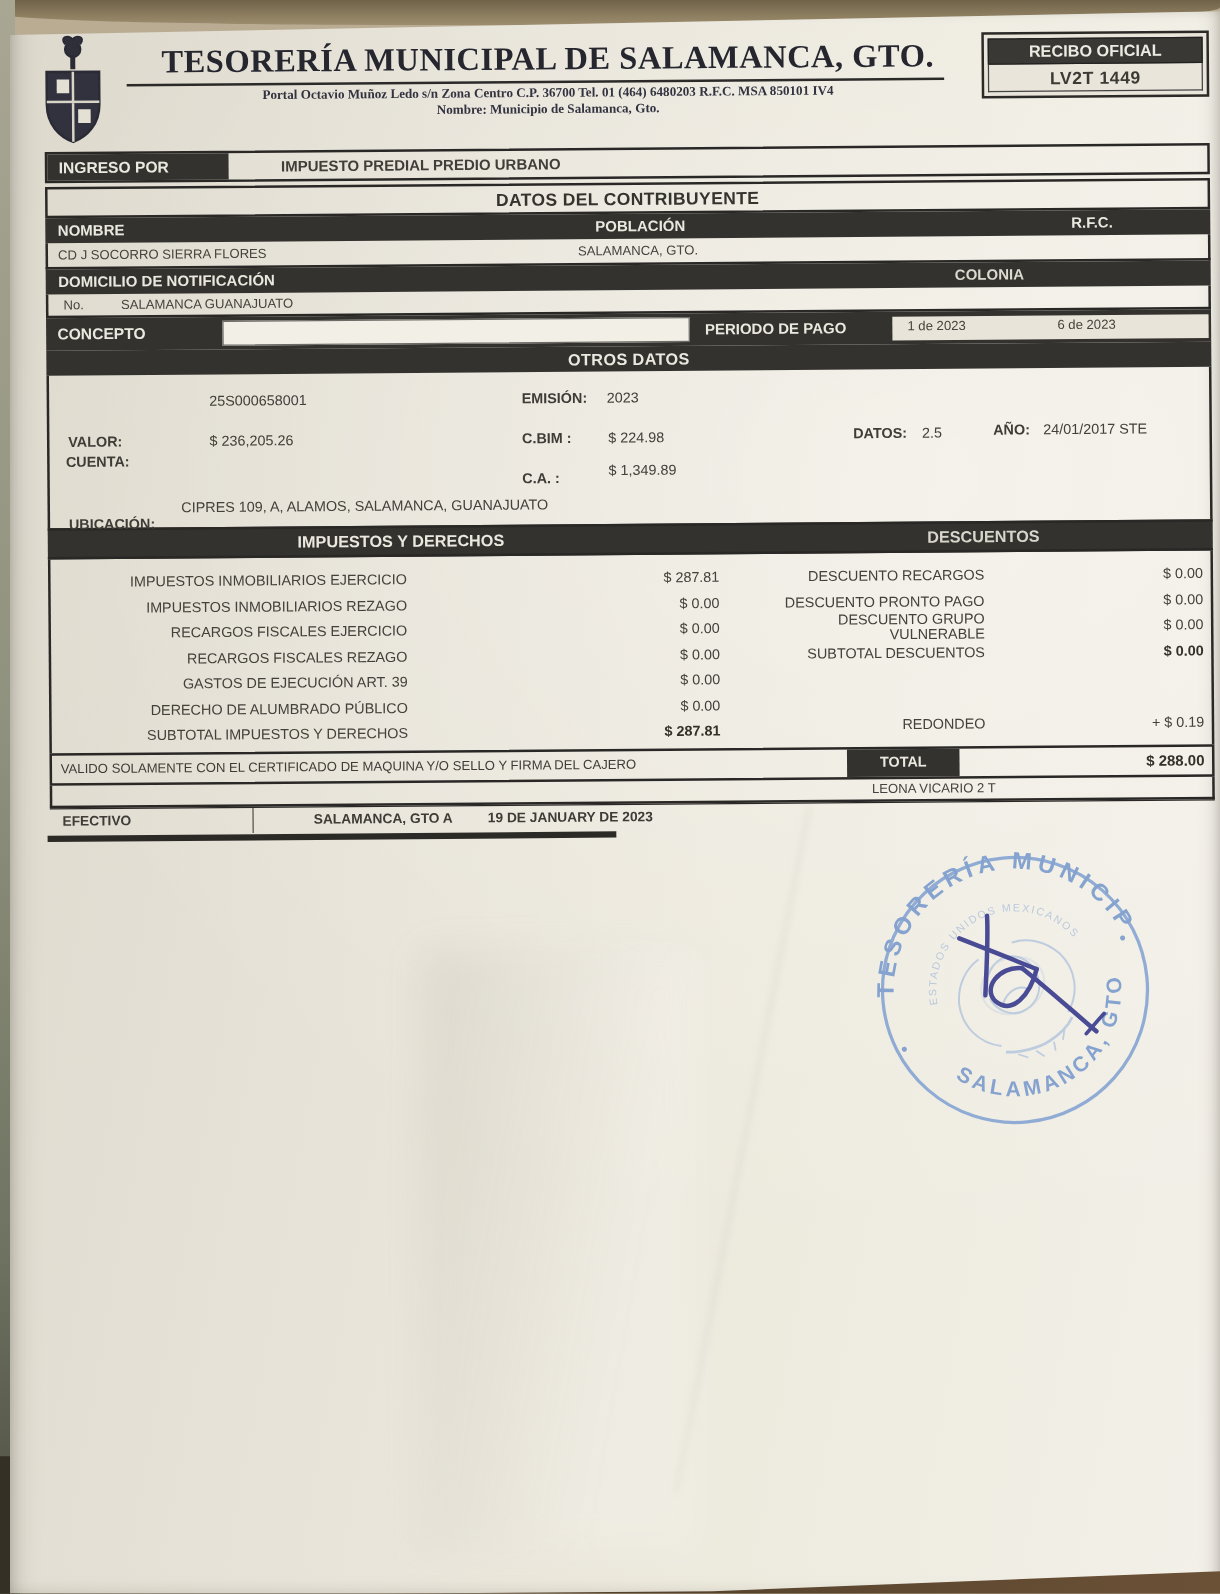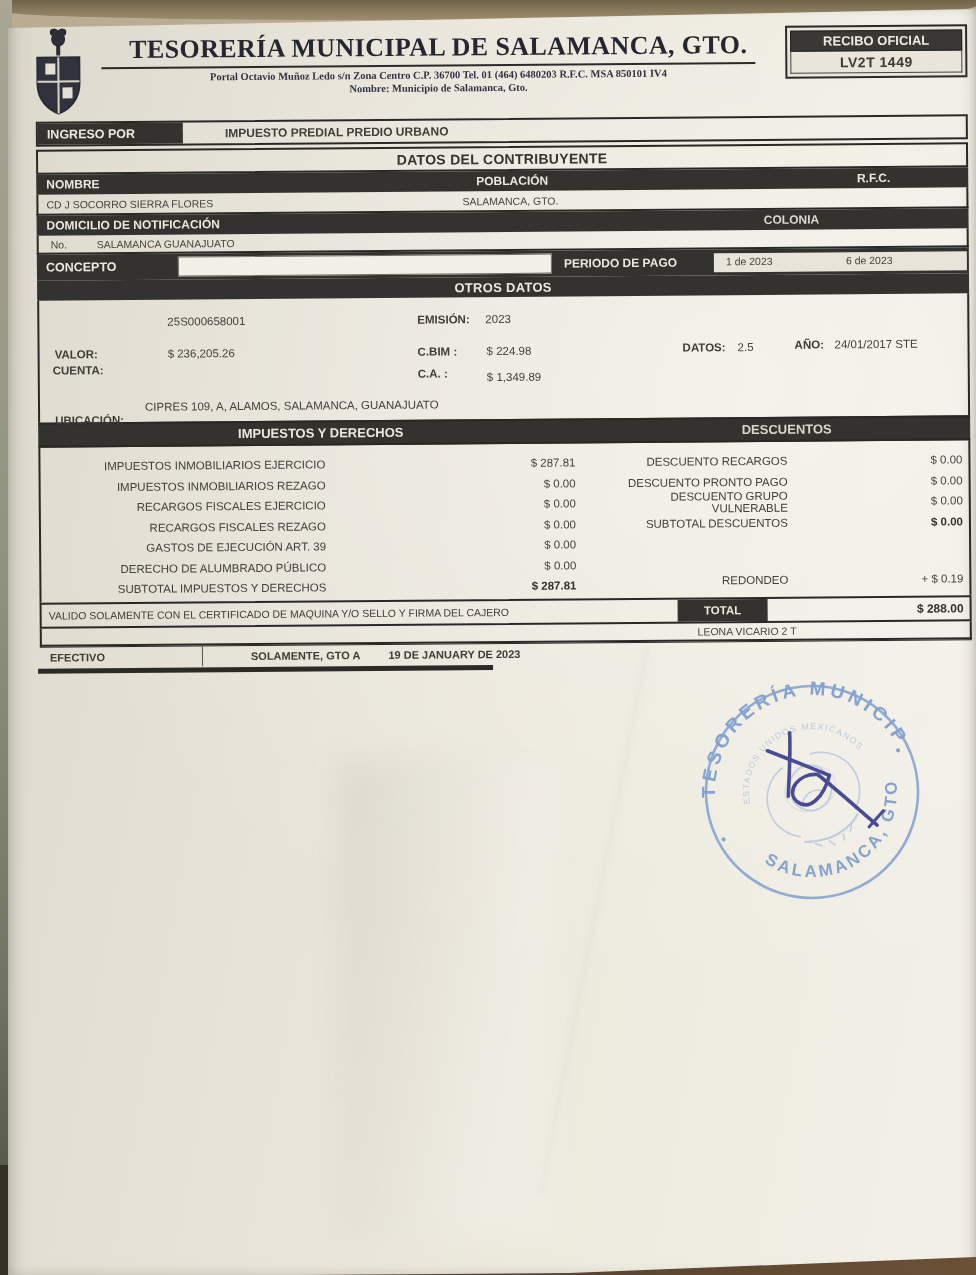--- a/index.html
+++ b/index.html
@@ -80,21 +80,21 @@
   .row-otros{height:20px;justify-content:center;font-size:13px;letter-spacing:.3px;}
   .otros-body{position:relative;height:122px;font-size:11.5px;color:#43413b;}
   .otros-body span{position:absolute;white-space:nowrap;}
   .olbl{font-weight:bold;color:#3e3c36;}
   .o-cuenta-l{left:13px;top:16px;margin-top:48px;} .o-cuenta-v{left:128px;top:16px;}
   .o-emision-l{left:378px;top:16px;} .o-emision-v{left:446px;top:16px;}
   .o-valor-l{left:15px;top:48px;} .o-valor-v{left:128px;top:48px;}
   .o-cbim-l{left:378px;top:48px;} .o-cbim-v{left:447px;top:48px;}
   .o-tasa-l{left:643px;top:46px;} .o-tasa-v{left:698px;top:46px;}
   .o-anio-l{left:755px;top:44px;} .o-anio-v{left:795px;top:44px;}
-  .o-ca-l{left:378px;top:70px;} .o-ca-v{left:447px;top:74px;}
+  .o-ca-l{left:378px;top:80px;} .o-ca-v{left:447px;top:74px;}
   .o-ubic-l{left:15px;top:101px;margin-top:13px;} .o-ubic-v{left:105px;top:101px;}
   .row-secheads{height:21px;font-size:13px;border-top:2px solid #2a2826;border-bottom:2px solid #2a2826;}
   .sh-left{width:565px;text-align:center;}
   .sh-right{flex:1;text-align:center;color:#d8d5cb;}
   .cols-body{display:flex;padding:9px 0 2px;}
   .col-left{width:565px;}
   .col-right{flex:1;}
   .li-row{display:flex;height:20.5px;align-items:center;}
   .li-label{width:285px;text-align:right;color:#43413b;}
   .li-value{width:120px;margin-left:130px;text-align:right;color:#43413b;}
@@ -285,21 +285,21 @@
           <div class="total-cell bar">TOTAL</div>
           <div class="total-amount">$ 288.00</div>
         </div>
 
         <div class="row row-leona blr bb">
           <div class="leona-wrap">LEONA VICARIO 2 T</div>
         </div>
 
         <div class="row row-efectivo">
           <div class="efectivo-cell">EFECTIVO</div>
-          <div class="lugar">SOLAMENTE, GTO A</div>
+          <div class="lugar">SALAMANCA, GTO A</div>
           <div class="fecha">19 DE JANUARY DE 2023</div>
           <div class="efectivo-underline"></div>
         </div>
 
       </div>
     </div>
 
     <div class="stamp">
       <svg width="250" height="250" viewBox="0 0 250 250">
         <defs>

